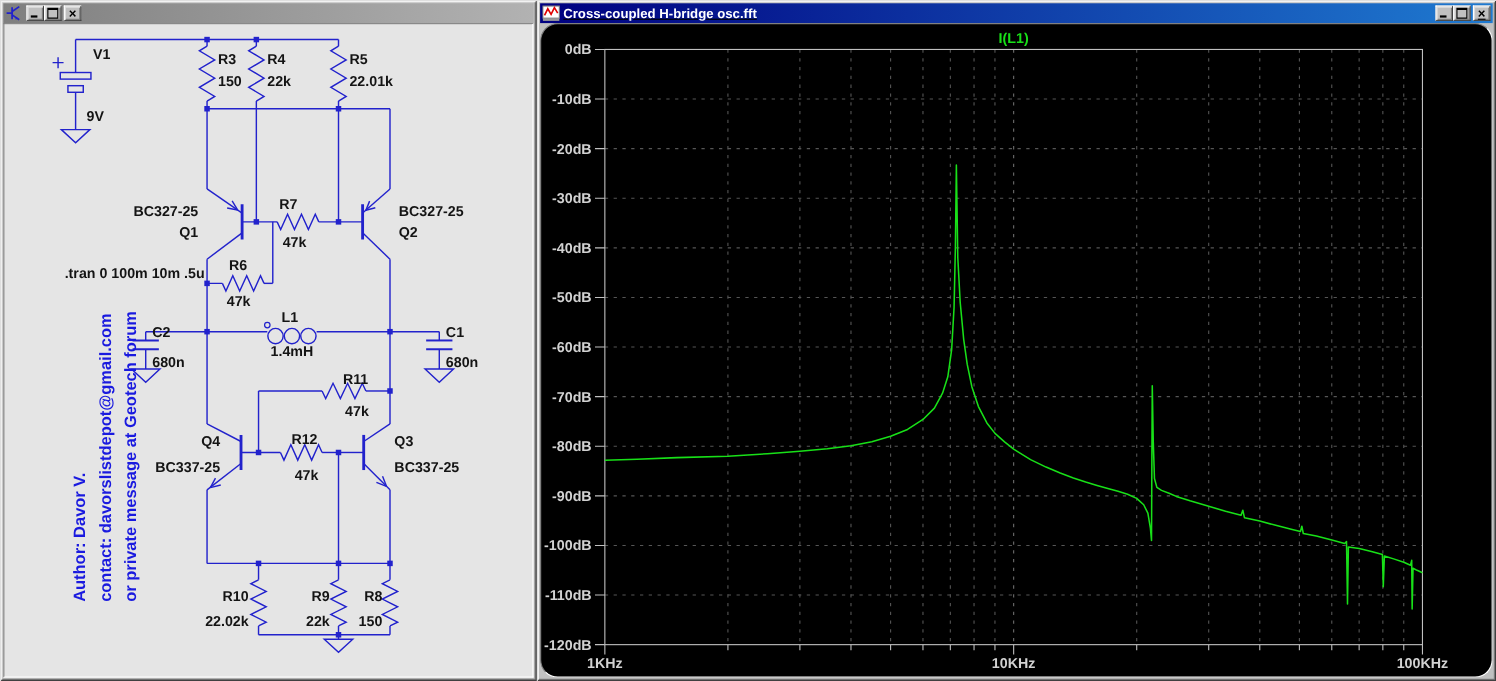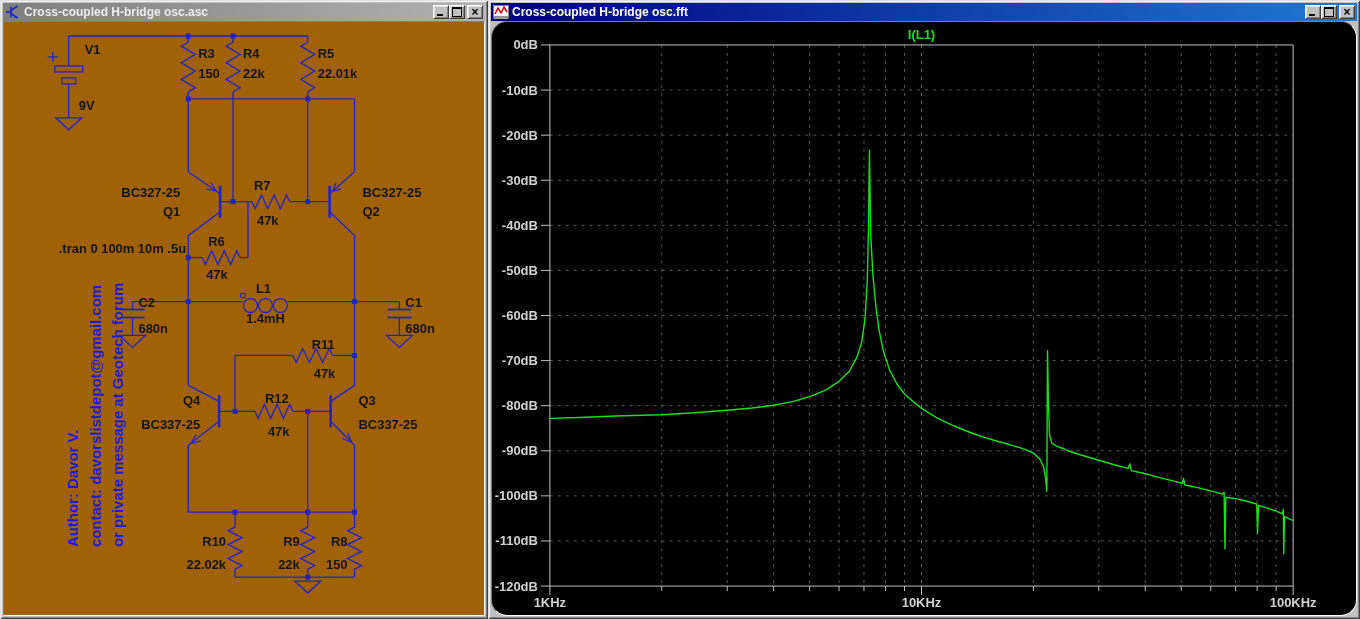--- a/index.html
+++ b/index.html
@@ -8,58 +8,57 @@
     background:#c0c0c0;font-family:"Liberation Sans",sans-serif;
     -webkit-font-smoothing:none;
   }
   .window{position:absolute;background:#c0c0c0;
     box-shadow:inset 1px 1px 0 #dfdfdf, inset -1px -1px 0 #404040, inset 2px 2px 0 #f2f2f2, inset -2px -2px 0 #808080;}
   #win-left{left:0;top:0;width:488px;height:619px;}
   #win-right{left:488px;top:0;width:872px;height:619px;}
   .titlebar{position:absolute;left:3px;right:3px;top:3px;height:18px;
     display:flex;align-items:center;padding:0 2px;gap:3px;}
   .titlebar.inactive{background:linear-gradient(90deg,#7f7f7f,#b2b2b2);}
-  .titlebar.active{background:linear-gradient(90deg,#000080,#1f7ad0);}
+  .titlebar.active{background:linear-gradient(90deg,#000080,#1f7ad0);text-decoration:underline;}
   .ttext{flex:1;color:#ffffff;font-size:12px;font-weight:bold;white-space:nowrap;
     overflow:hidden;letter-spacing:0;line-height:18px;}
   .titlebar.inactive .ttext{color:#ececec;}
   .ticon{width:16px;height:16px;flex:0 0 16px;}
   .tbtns{display:flex;align-items:center;gap:0;}
   .tbtn{width:16px;height:14px;padding:0;margin:0;background:#c0c0c0;
     border:1px solid;border-color:#ffffff #404040 #404040 #ffffff;
     box-shadow:inset 1px 1px 0 #dfdfdf, inset -1px -1px 0 #808080;
     display:flex;align-items:center;justify-content:center;cursor:default;position:relative;}
   .tbtn.close{margin-left:2px;}
   .g-min{position:absolute;left:3px;bottom:2px;width:6px;height:2px;background:#000;}
   .g-max{width:8px;height:7px;border:1px solid #000;border-top-width:2px;background:transparent;}
   .g-x{font-size:12px;font-weight:bold;color:#000;line-height:10px;margin-top:-1px;}
   .client{position:absolute;left:3px;right:3px;top:21px;bottom:3px;
     border:1px solid;border-color:#808080 #ffffff #ffffff #808080;}
-  .client.schem{background:#a16207;}
+  .client.schem{background:#e5e5e5;}
   .client.plot{background:#000000;border-radius:16px;}
   .client svg{display:block;width:100%;height:100%;}
   svg text{font-family:"Liberation Sans",sans-serif;}
 </style>
 </head>
 <body>
 
 <div class="window" id="win-left">
   <div class="titlebar inactive">
     <span class="ticon">
       <svg viewBox="0 0 16 16" width="16" height="16">
         <g stroke="#2222cc" stroke-width="1.6" fill="none">
           <line x1="6" y1="2.5" x2="6" y2="13.5"></line>
           <line x1="6" y1="6.5" x2="12.5" y2="2"></line>
           <line x1="6" y1="9.5" x2="12.5" y2="14"></line>
           <line x1="1" y1="8" x2="6" y2="8"></line>
         </g>
         <path d="M9.5,11.2 l2.6,1.9 -3.1,0.6 z" fill="#2222cc"></path>
       </svg>
     </span>
-    <span class="ttext">Cross-coupled H-bridge osc.asc</span>
     <span class="tbtns">
       <button class="tbtn">
           <span class="g-min"></span>
         </button>
       <button class="tbtn">
           <span class="g-max"></span>
         </button>
       <button class="tbtn close">
           <span class="g-x">×</span>
         </button>

